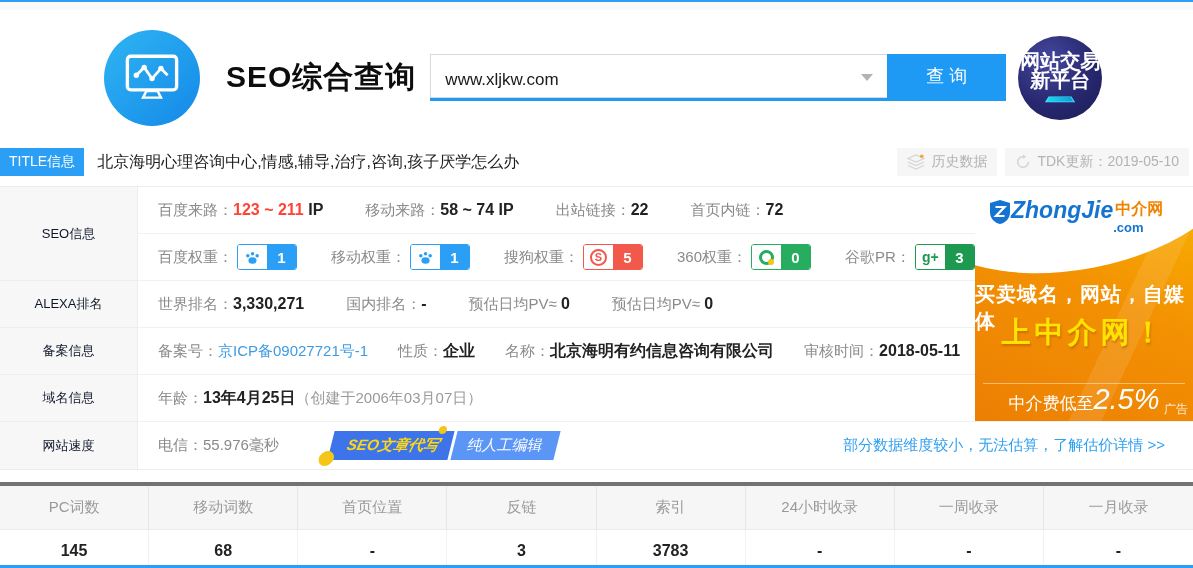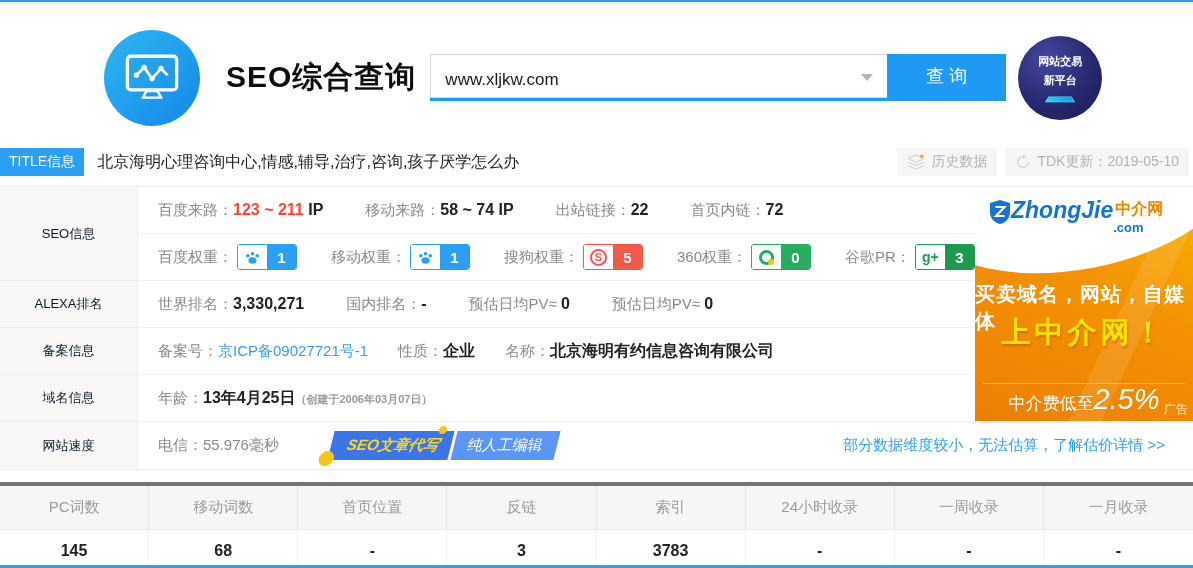--- a/index.html
+++ b/index.html
@@ -18,21 +18,21 @@
   .search-input { width:100%; height:100%; border:1px solid #d8d8d8; border-right:none;
     padding:8px 40px 0 14px; font-size:17px; color:#1a1a1a; outline:none;
     font-family:"Liberation Sans","DejaVu Sans",sans-serif; }
   .caret { position:absolute; right:14px; top:20px; width:0; height:0;
     border-left:6px solid transparent; border-right:6px solid transparent; border-top:7px solid #b3b3b3; cursor:pointer; }
   .query-btn { width:119px; background:#1e9af5; color:#fff; border:none; font-size:18px; cursor:pointer;
     font-family:"Liberation Sans","DejaVu Sans",sans-serif; }
   .promo-circle { width:84px; height:84px; border-radius:50%; margin-left:12px; cursor:pointer; position:relative;
     background:radial-gradient(circle at 35% 28%,#45489e 0%,#27286f 55%,#1b1c55 100%);
     display:flex; flex-direction:column; align-items:center; justify-content:center; color:#fff;
-    font-size:11px; font-weight:700; line-height:19px; text-align:center; }
+    font-size:20px; font-weight:700; line-height:19px; text-align:center; }
   .promo-circle .diamond { width:26px; height:10px; margin-top:4px;
     background:linear-gradient(90deg,#19d8f0,#0f9fd8); transform:perspective(30px) rotateX(55deg);
     border:1px solid #4ce6ff; }
 
   
   .title-bar { height:34px; display:flex; align-items:center; }
   .title-badge { background:#2b9ff5; color:#fff; font-size:14px; padding:5px 9px; }
   .site-title { margin-left:13px; font-size:16px; color:#1c1c1c; }
   .title-right { margin-left:auto; display:flex; align-items:center; gap:8px; margin-right:4px; }
   .chip { display:flex; align-items:center; gap:6px; background:#f6f6f6; padding:5px 10px;
@@ -43,21 +43,21 @@
     grid-template-rows:repeat(6,47px); border-top:1px solid #ededed; border-bottom:1px solid #ededed; }
   .side { background:#f7f7f7; border-right:1px solid #ededed; border-bottom:1px solid #ededed;
     display:flex; align-items:center; justify-content:center; color:#0f172a; font-size:13px; }
   .side.last, .row.last { border-bottom:none; }
   .row { display:flex; align-items:center; padding-left:20px; border-bottom:1px solid #f1f1f1;
     font-size:15px; color:#8a8a8a; }
   .item { white-space:nowrap; }
   .item b { color:#222; font-size:16px; font-weight:700; }
   .item .red { color:#fe4436; font-size:16px; font-weight:700; }
   .item .link { color:#3d9be4; font-size:15px; font-weight:400; cursor:pointer; }
-  .item .note { color:#9a9a9a; font-weight:700; font-size:11px; }
+  .item .note { color:#9a9a9a; font-weight:400; font-size:15px; }
   .gap42 > .item + .item { margin-left:42px; }
   .gap30 > .item + .item { margin-left:30px; }
 
   
   .wgroup { display:flex; align-items:center; white-space:nowrap; }
   .wgroup + .wgroup { margin-left:34px; }
   .wbadge { display:inline-flex; height:26px; border-radius:3px; overflow:hidden; margin-left:4px;
     border:1px solid; cursor:pointer; }
   .wicon { width:29px; background:#fff; display:flex; align-items:center; justify-content:center; }
   .wval { width:29px; color:#fff; display:flex; align-items:center; justify-content:center;
@@ -257,20 +257,21 @@
     <span class="item"><span>世界排名：</span><b>3,330,271</b></span>
     <span class="item"><span>国内排名：</span><b>-</b></span>
     <span class="item"><span>预估日均PV≈ </span><b>0</b></span>
     <span class="item"><span>预估日均PV≈ </span><b>0</b></span>
   </div>
 
   <div class="row gap30" style="grid-column:2;grid-row:4">
     <span class="item"><span>备案号：</span><span class="link">京ICP备09027721号-1</span></span>
     <span class="item"><span>性质：</span><b>企业</b></span>
     <span class="item"><span>名称：</span><b>北京海明有约信息咨询有限公司</b></span>
+    <span class="item"><span>审核时间：</span><b>2018-05-11</b></span>
   </div>
 
   <div class="row" style="grid-column:2;grid-row:5">
     <span class="item"><span>年龄：</span><b>13年4月25日</b><span class="note">（创建于2006年03月07日）</span></span>
   </div>
 
   <div class="row last speed-row" style="grid-row:6">
     <span class="item">电信：55.976毫秒</span>
     <span class="speed-badge">
       <span class="sb1">SEO文章代写</span>

